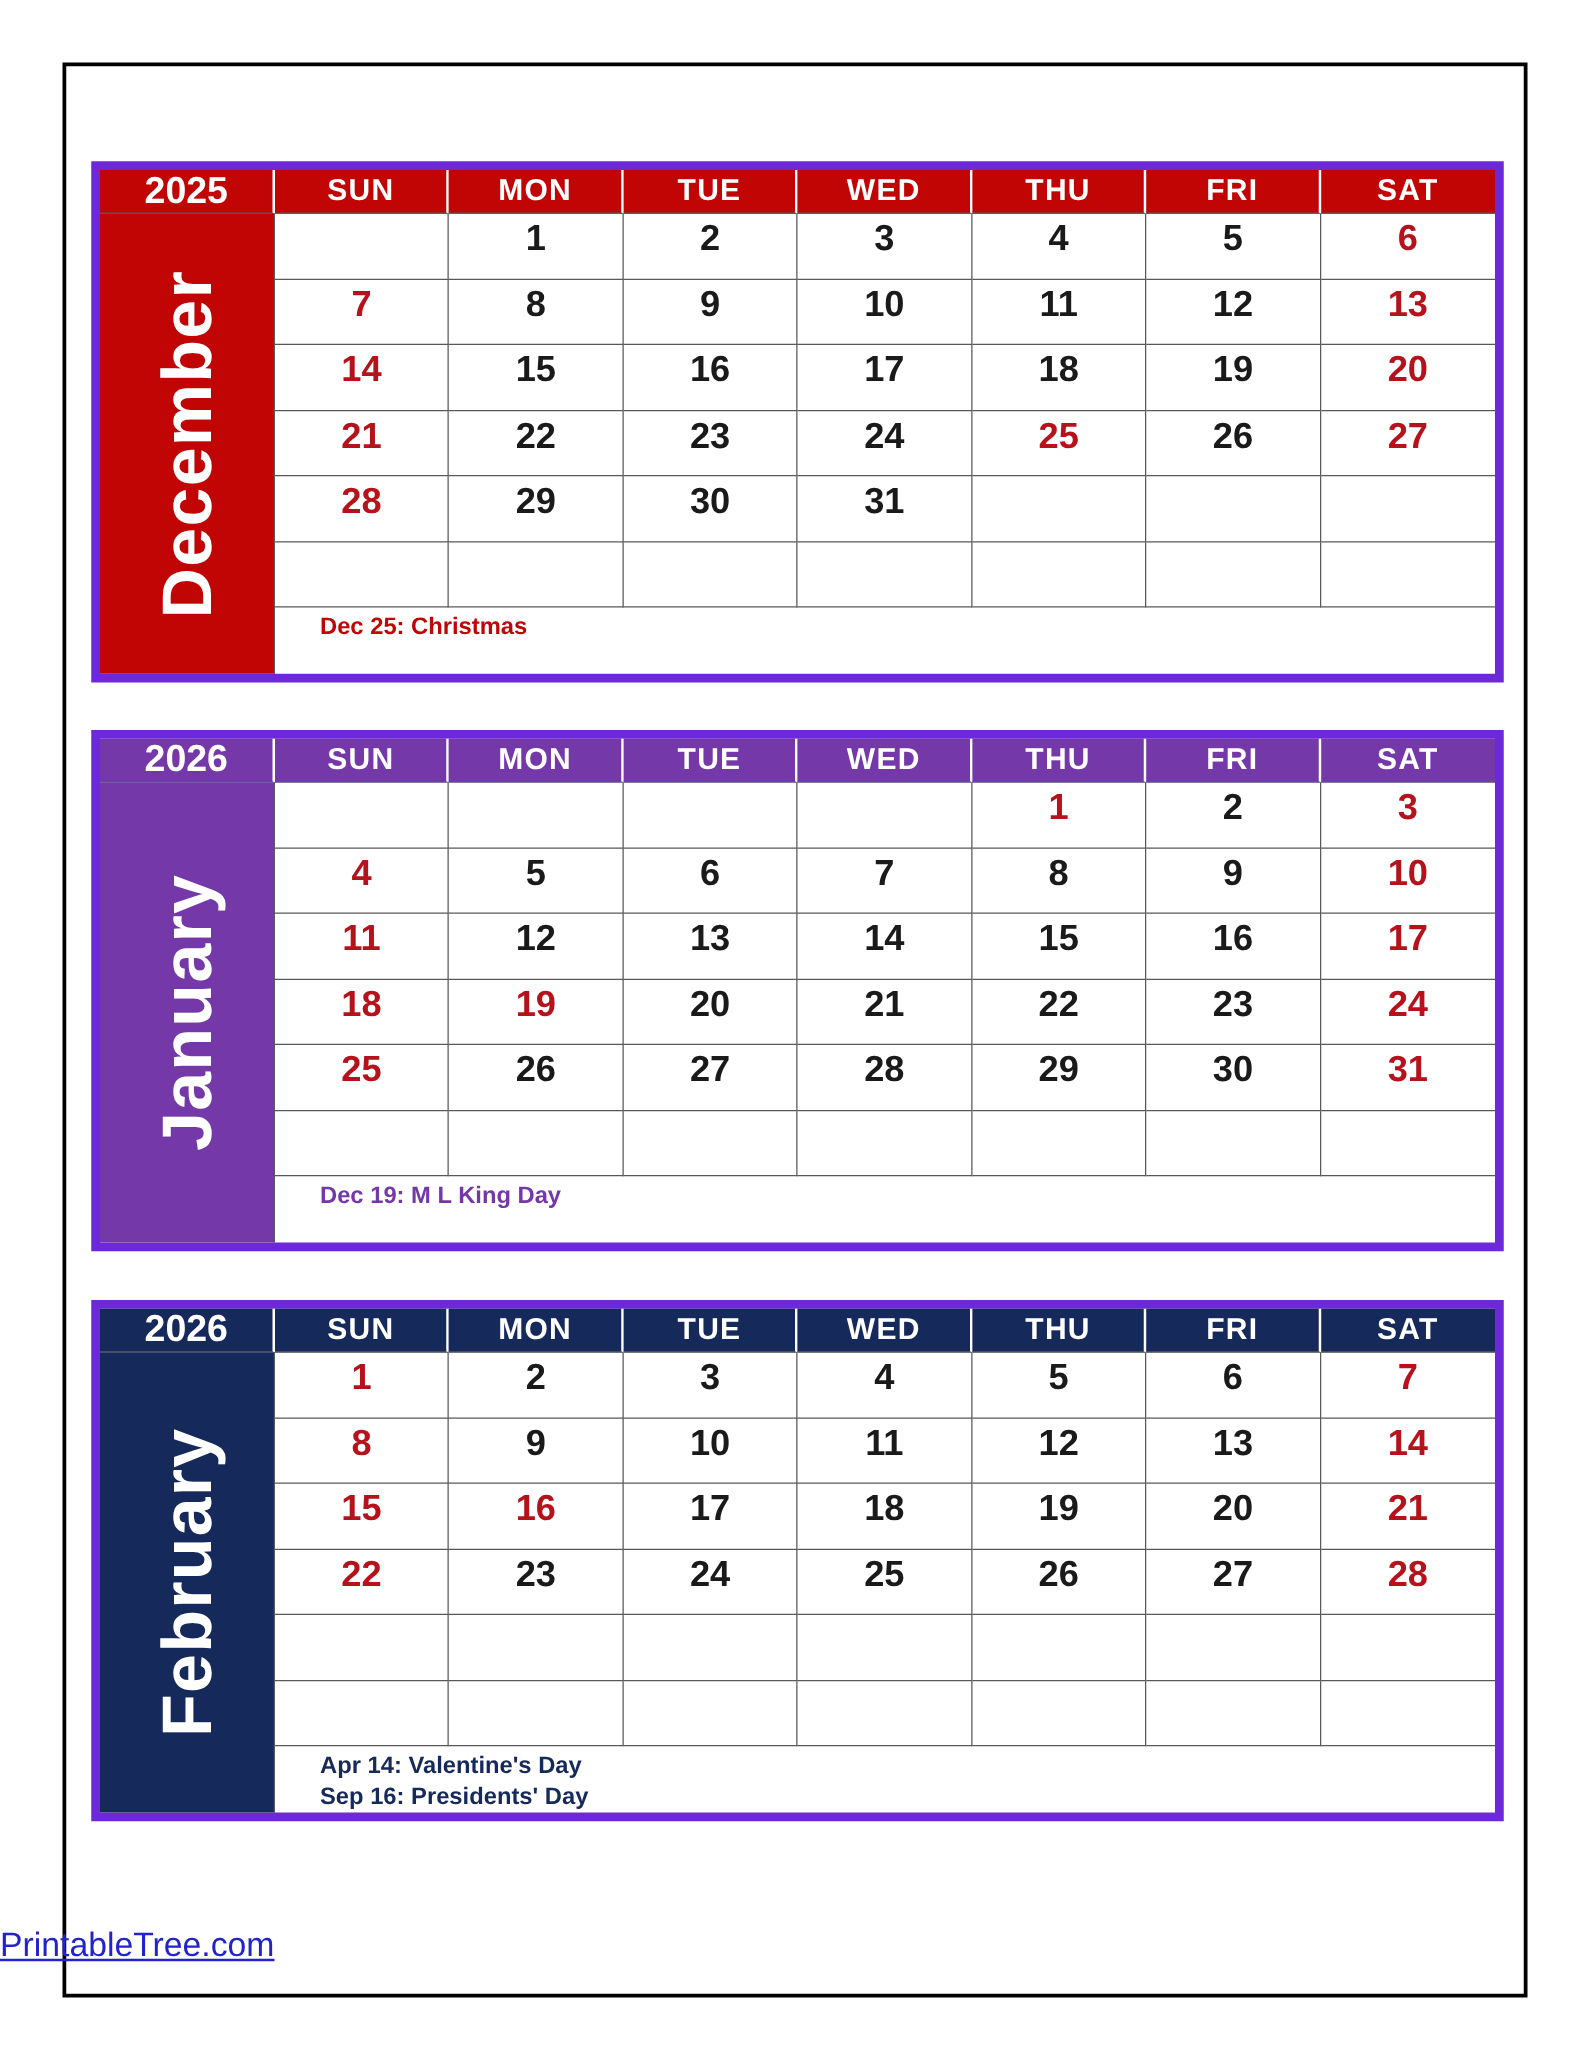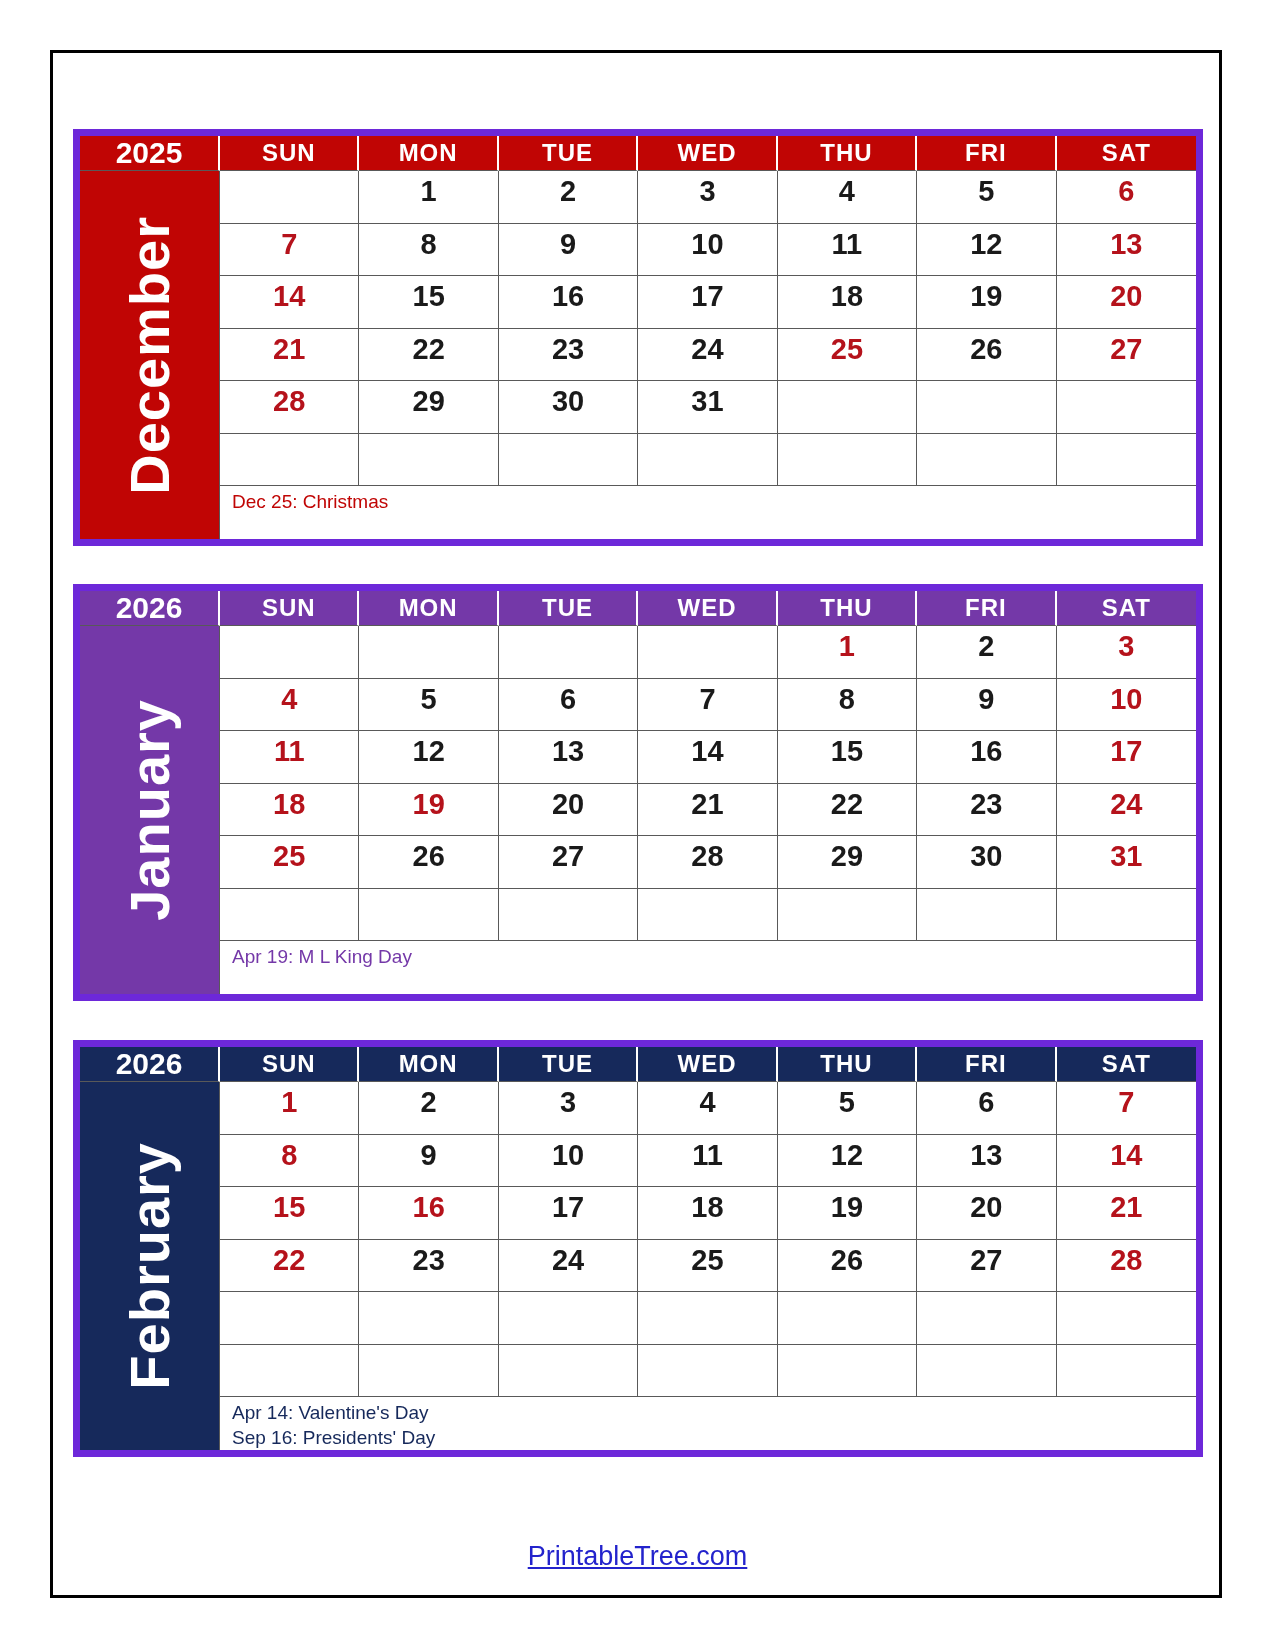--- a/index.html
+++ b/index.html
@@ -49,28 +49,29 @@
 
   .dcell {
     border-right:1.5px solid #595959; border-bottom:1.5px solid #595959;
     font-size:29px; font-weight:bold; text-align:center; padding-top:2px;
     line-height:1.25;
   }
   .dcell.c6 { border-right:none; }
 
   .holiday {
     grid-column:2 / 9; grid-row:8;
-    font-weight:normal; font-size:19px; line-height:25px;
+    font-weight:bold; font-size:19px; line-height:25px;
     padding:3px 0 0 12px;
+    margin-left:24px;
   }
   .holiday-line { white-space:nowrap; }
 
   .footer {
     position:absolute; top:1541px; left:0; width:100%;
-    text-align:center;
+    text-align:left;
   }
   .footer a { font-size:27px; text-decoration:underline; }
 </style>
 </head>
 <body>
 
 <div class="page-frame"></div>
 
 <div class="month-grid" id="month-0">
   <div class="year-cell" style="background: rgb(192, 5, 4);">2025</div>
@@ -131,21 +132,21 @@
     <div class="dcell" style="grid-area: 7 / 7; color: rgb(26, 26, 26);"></div>
     <div class="dcell c6" style="grid-area: 7 / 8; color: rgb(26, 26, 26);"></div>
   </div>
 
 <div class="month-grid" id="month-1">
   <div class="year-cell" style="background: rgb(116, 56, 168);">2026</div>
   <div class="banner" style="background: rgb(116, 56, 168);">
     <div class="month-name">January</div>
   </div>
   <div class="holiday" style="color: rgb(116, 56, 168);">
-    <div class="holiday-line">Apr 19: M L King Day</div>
+    <div class="holiday-line">Dec 19: M L King Day</div>
   </div>
 <div class="hdr" style="grid-area: 1 / 2; background: rgb(116, 56, 168);">SUN</div>
     <div class="hdr" style="grid-area: 1 / 3; background: rgb(116, 56, 168);">MON</div>
     <div class="hdr" style="grid-area: 1 / 4; background: rgb(116, 56, 168);">TUE</div>
     <div class="hdr" style="grid-area: 1 / 5; background: rgb(116, 56, 168);">WED</div>
     <div class="hdr" style="grid-area: 1 / 6; background: rgb(116, 56, 168);">THU</div>
     <div class="hdr" style="grid-area: 1 / 7; background: rgb(116, 56, 168);">FRI</div>
     <div class="hdr c6" style="grid-area: 1 / 8; background: rgb(116, 56, 168);">SAT</div>
     <div class="dcell" style="grid-area: 2 / 2; color: rgb(26, 26, 26);"></div>
     <div class="dcell" style="grid-area: 2 / 3; color: rgb(26, 26, 26);"></div>

